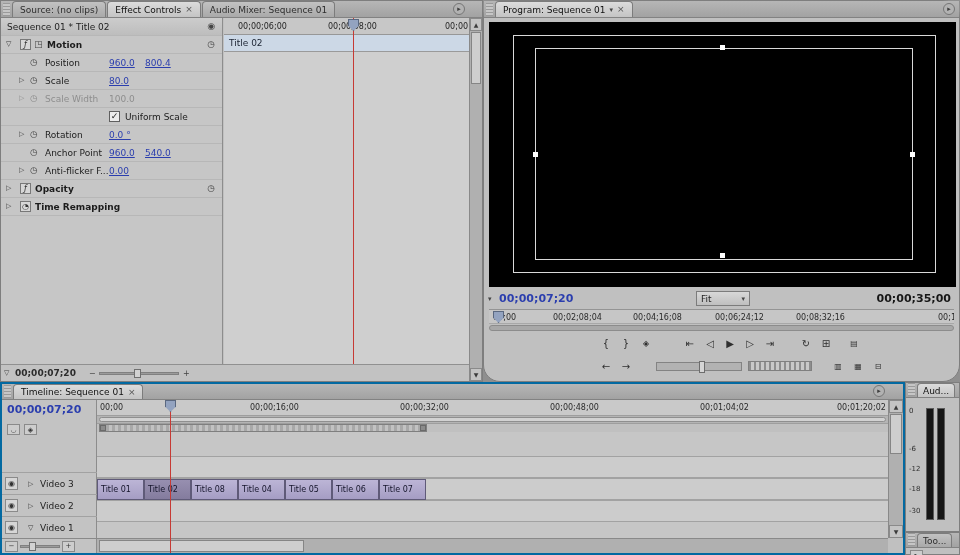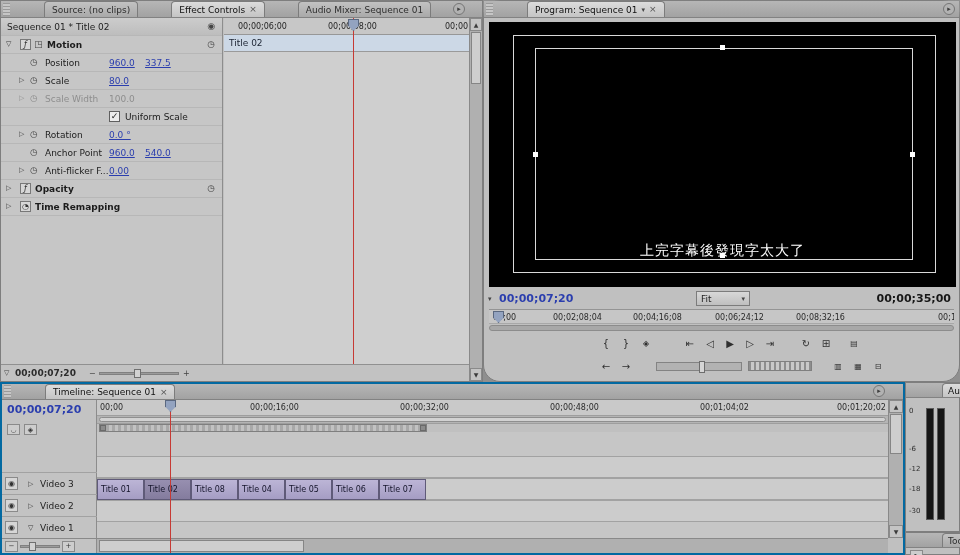--- a/index.html
+++ b/index.html
@@ -4,21 +4,21 @@
 <style>
   * { margin:0; padding:0; box-sizing:border-box; }
   html,body { width:960px; height:555px; overflow:hidden; }
   body { font-family:"DejaVu Sans","Liberation Sans",sans-serif; background:#8f8f8f; position:relative; font-size:10px; color:#1c1c1c; }
 
   .panel { position:absolute; background:#c0c0c0; border:1px solid #7e7e7e; }
 
   
   .tabstrip { position:absolute; left:0; top:0; right:0; height:17px;
     background:linear-gradient(#b6b6b6,#a2a2a2); border-bottom:1px solid #828282;
-    display:flex; align-items:flex-end; padding-left:2px;gap:32px; }
+    display:flex; align-items:flex-end; padding-left:2px; }
   .gripper { width:7px; height:13px; margin:0 2px 1px 0;
     background:repeating-linear-gradient(#9a9a9a 0 1px, #c6c6c6 1px 3px); }
   .tab { height:16px; display:flex; align-items:center; gap:4px; padding:0 7px;
     font-size:9px; color:#2e2e2e; white-space:nowrap;
     background:linear-gradient(#c2c2c2,#a9a9a9); border:1px solid #7c7c7c; border-bottom:none;
     border-radius:4px 4px 0 0; margin-right:1px; }
   .tab.active { background:linear-gradient(#dcdcdc,#c4c4c4); color:#101010; }
   .closex { font-size:9px; color:#555; line-height:1; }
   .tabchev { font-size:7px; color:#444; }
   .panel-menu { position:absolute; width:12px; height:12px; top:2px; border:1px solid #767676;
@@ -165,21 +165,21 @@
         <span class="tri0">▽</span>
         <span class="fxb">ƒ</span>
         <span class="micon">◳</span>
         <span class="bold" style="position:absolute;left:46px;top:4px">Motion</span>
         <span class="right-ic">◷</span>
       </div>
       <div class="ec-row">
         <span class="sw">◷</span>
         <span class="lbl">Position</span>
         <span class="v1 hot">960.0</span>
-        <span class="v2 hot">337.5</span>
+        <span class="v2 hot">800.4</span>
       </div>
       <div class="ec-row">
         <span class="tri">▷</span>
         <span class="sw">◷</span>
         <span class="lbl">Scale</span>
         <span class="v1 hot">80.0</span>
       </div>
       <div class="ec-row">
         <span class="tri dis">▷</span>
         <span class="sw dis">◷</span>
@@ -264,21 +264,20 @@
       </div>
     </div>
 
     <div id="prog-view">
       <div class="safe-outer"></div>
       <div class="safe-inner"></div>
       <div class="handle" style="left:231px;top:23px"></div>
       <div class="handle" style="left:44px;top:130px"></div>
       <div class="handle" style="right:41px;top:130px"></div>
       <div class="handle" style="left:231px;bottom:29px"></div>
-      <div id="prog-overlay-text">上完字幕後發現字太大了</div>
     </div>
 
     <div id="prog-info">
       <span style="position:absolute;left:4px;top:4px;font-size:7px;color:#444">▾</span>
       <span class="tcblue" style="position:absolute;left:15px;top:1px">00;00;07;20</span>
       <div id="fit-dd">
         <span>Fit</span>
         <span class="tabchev">▾</span>
       </div>
       <span style="position:absolute;right:8px;top:1px;color:#161616;font-weight:bold">00;00;35;00</span>

